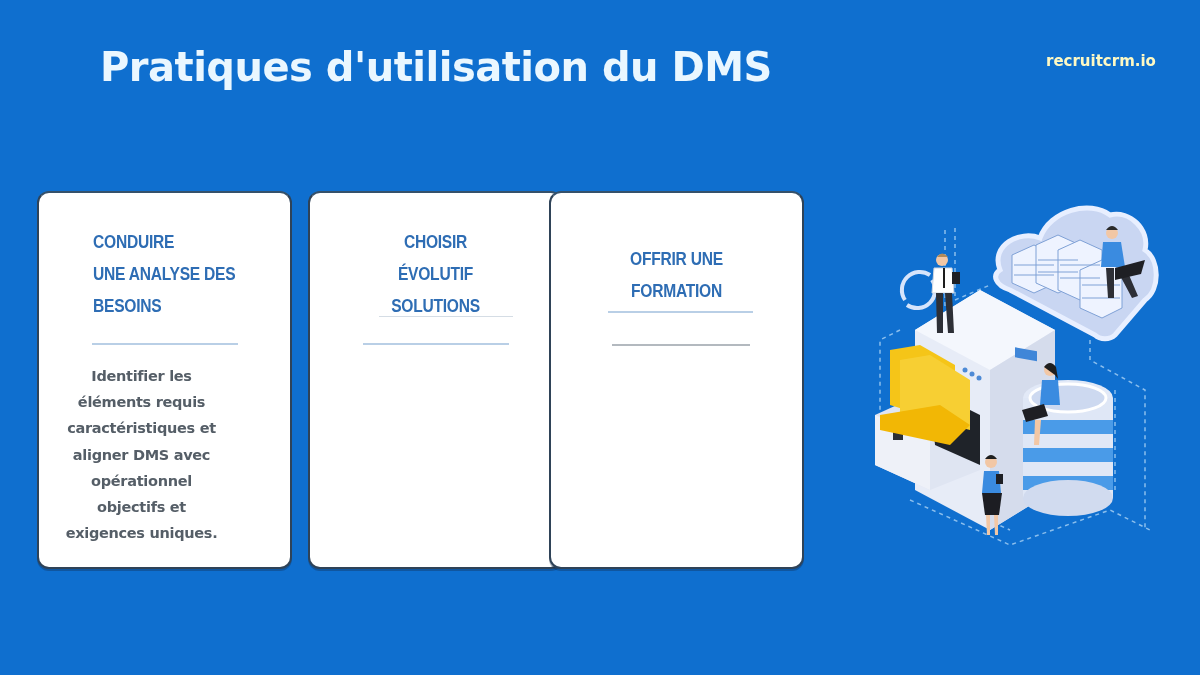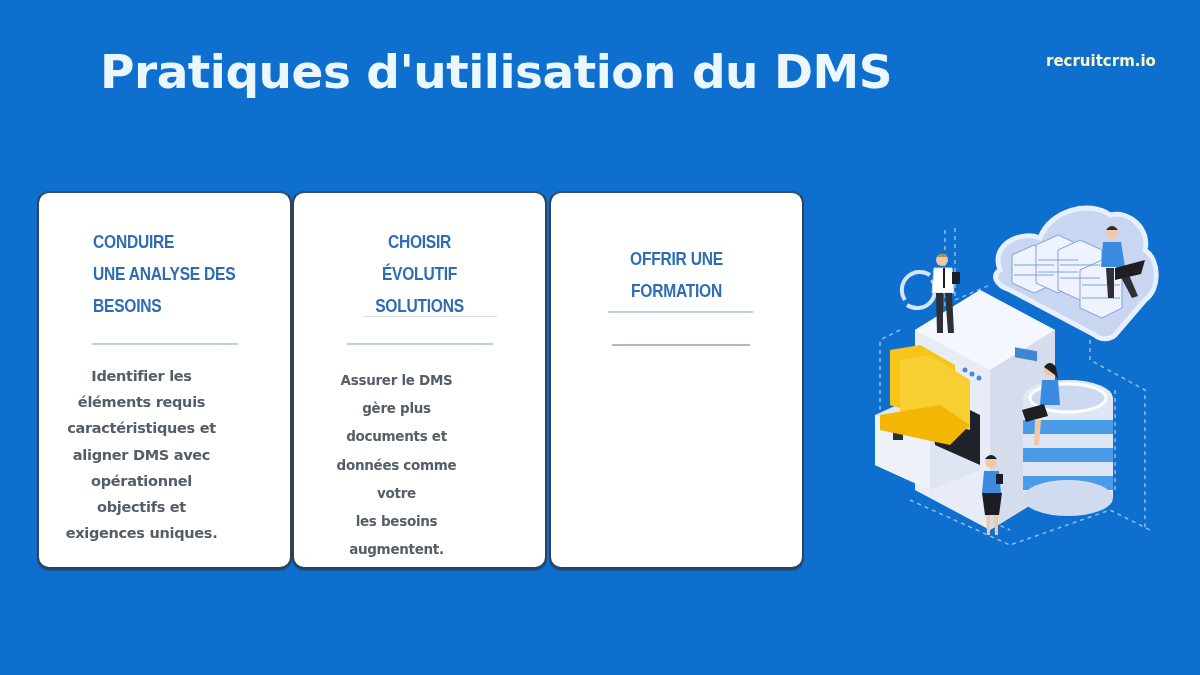--- a/index.html
+++ b/index.html
@@ -7,21 +7,21 @@
     body {
       background: #0f6fcf;
       font-family: "DejaVu Sans", sans-serif;
       position: relative;
     }
     .title {
       position: absolute;
       left: 100px; top: 44px;
       font-family: "DejaVu Sans", sans-serif;
       font-weight: bold;
-      font-size: 47px;
+      font-size: 40px;
       letter-spacing: -0.5px;
       color: #eaf7ff;
       white-space: nowrap;
     }
     .brand {
       position: absolute;
       left: 1046px; top: 52px;
       font-family: "DejaVu Sans", sans-serif;
       font-weight: bold;
       font-size: 15px;
@@ -31,21 +31,21 @@
       position: absolute;
       top: 191px;
       width: 255px; height: 378px;
       background: #ffffff;
       border-radius: 12px;
       border: 2px solid #2f4358;
       border-top-color: #35516b;
       box-shadow: 0 2px 0 rgba(20,40,70,0.35);
     }
     .card-1 { left: 37px; }
-    .card-2 { left: 292px; }
+    .card-2 { left: 308px; }
     .card-3 { left: 549px; text-decoration: underline; }
     .card-heading {
       position: absolute;
       font-family: "Liberation Sans", sans-serif;
       font-weight: bold;
       font-size: 19px;
       line-height: 32px;
       color: #2e6db4;
       letter-spacing: -0.3px;
       transform: scaleX(0.82);
@@ -102,27 +102,20 @@
 objectifs et
 exigences uniques.</div>
 </div>
 
 <div class="card card-2">
   <div class="card-heading">CHOISIR
 ÉVOLUTIF
 SOLUTIONS</div>
   <div class="divider divider-ghost"></div>
   <div class="divider divider-a"></div>
-  <div class="card-body">Assurer le DMS
-gère plus
-documents et
-données comme
-votre
-les besoins
-augmentent.</div>
 </div>
 
 <div class="card card-3">
   <div class="card-heading">OFFRIR UNE
 FORMATION</div>
   <div class="divider divider-a"></div>
   <div class="divider divider-b"></div>
 </div>
 
 <div class="illus">

